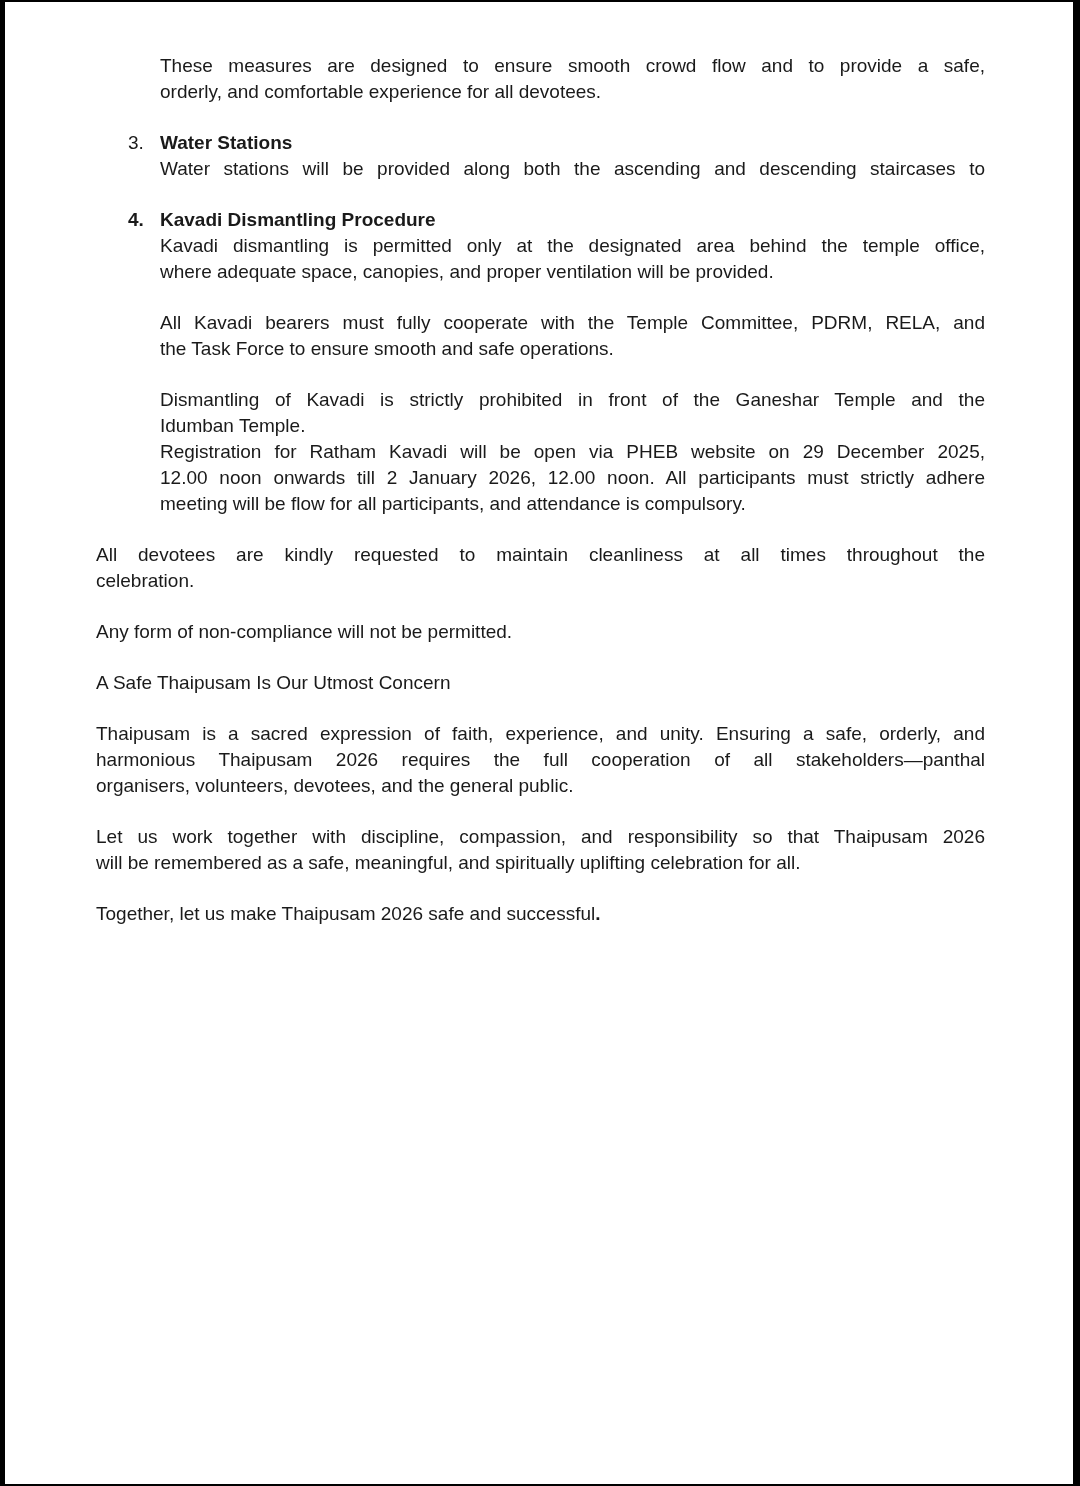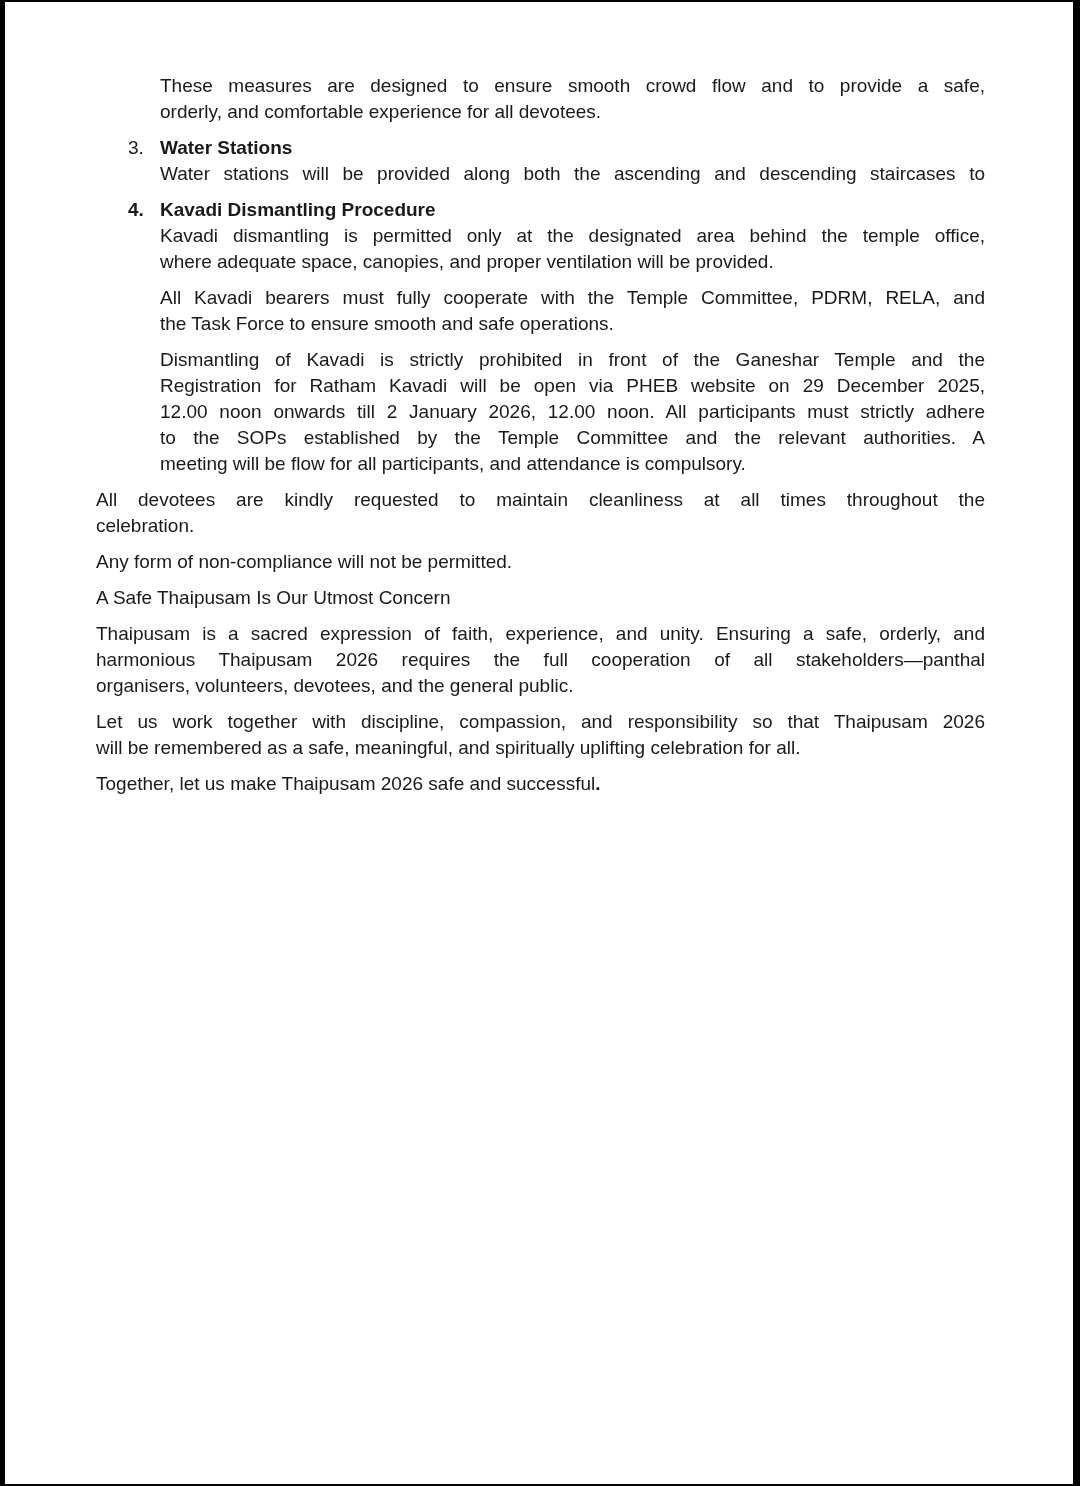--- a/index.html
+++ b/index.html
@@ -21,25 +21,25 @@
   
   .edge { position: absolute; background: #000; }
   .edge-top    { left: 0; top: 0; width: 1080px; height: 2px; }
   .edge-bottom { left: 0; top: 1484px; width: 1080px; height: 2px; }
   .edge-left   { left: 0; top: 0; width: 5px; height: 1486px; }
   .edge-right  { left: 1073px; top: 0; width: 7px; height: 1486px; }
 
   .content {
     position: absolute;
     left: 96px;
-    top: 73px;
+    top: 53px;
     width: 889px;
   }
   .block { margin: 0; }
-  .block.gap { margin-top: 10px; }
+  .block.gap { margin-top: 25px; }
   .indent-list { margin-left: 64px; }   
   .hrow { margin-left: 32px; font-weight: bold; }  
   .hrow .num {
     display: inline-block;
     width: 32px;
     font-weight: normal;
   }
   .hrow .num.bold { font-weight: bold; }
   .line { min-height: 26px; }
   .line.just {
@@ -74,25 +74,25 @@
       <div class="block indent-list">
         <div class="line just"><span>Kavadi dismantling is permitted only at the designated area behind the temple office,</span></div>
         <div class="line"><span>where adequate space, canopies, and proper ventilation will be provided.</span></div>
       </div>
       <div class="block gap indent-list">
         <div class="line just"><span>All Kavadi bearers must fully cooperate with the Temple Committee, PDRM, RELA, and</span></div>
         <div class="line"><span>the Task Force to ensure smooth and safe operations.</span></div>
       </div>
       <div class="block gap indent-list">
         <div class="line just"><span>Dismantling of Kavadi is strictly prohibited in front of the Ganeshar Temple and the</span></div>
+        <div class="line"><span>Idumban Temple.</span></div>
       </div>
       <div class="block indent-list">
         <div class="line just"><span>Registration for Ratham Kavadi will be open via PHEB website on 29 December 2025,</span></div>
         <div class="line just"><span>12.00 noon onwards till 2 January 2026, 12.00 noon. All participants must strictly adhere</span></div>
-        <div class="line just"><span>to the SOPs established by the Temple Committee and the relevant authorities. A</span></div>
         <div class="line"><span>meeting will be flow for all participants, and attendance is compulsory.</span></div>
       </div>
       <div class="block gap">
         <div class="line just"><span>All devotees are kindly requested to maintain cleanliness at all times throughout the</span></div>
         <div class="line"><span>celebration.</span></div>
       </div>
       <div class="block gap">
         <div class="line"><span>Any form of non-compliance will not be permitted.</span></div>
       </div>
       <div class="block gap">

